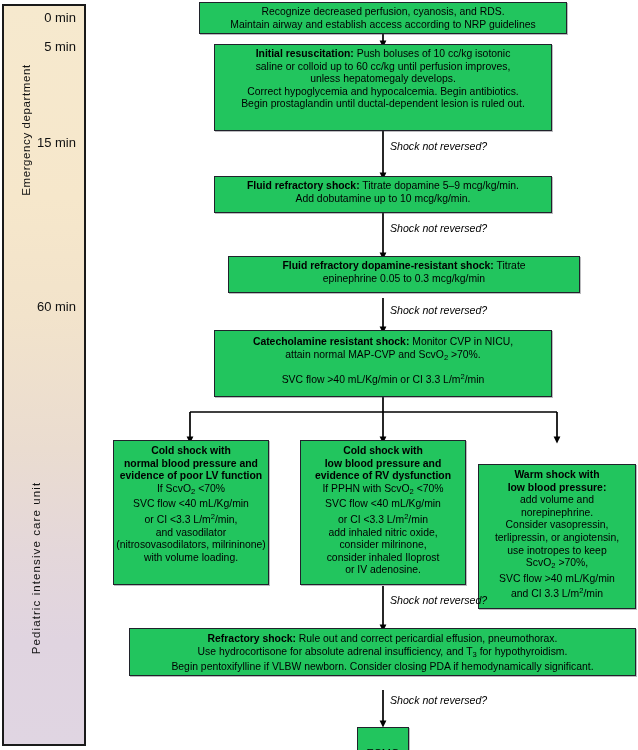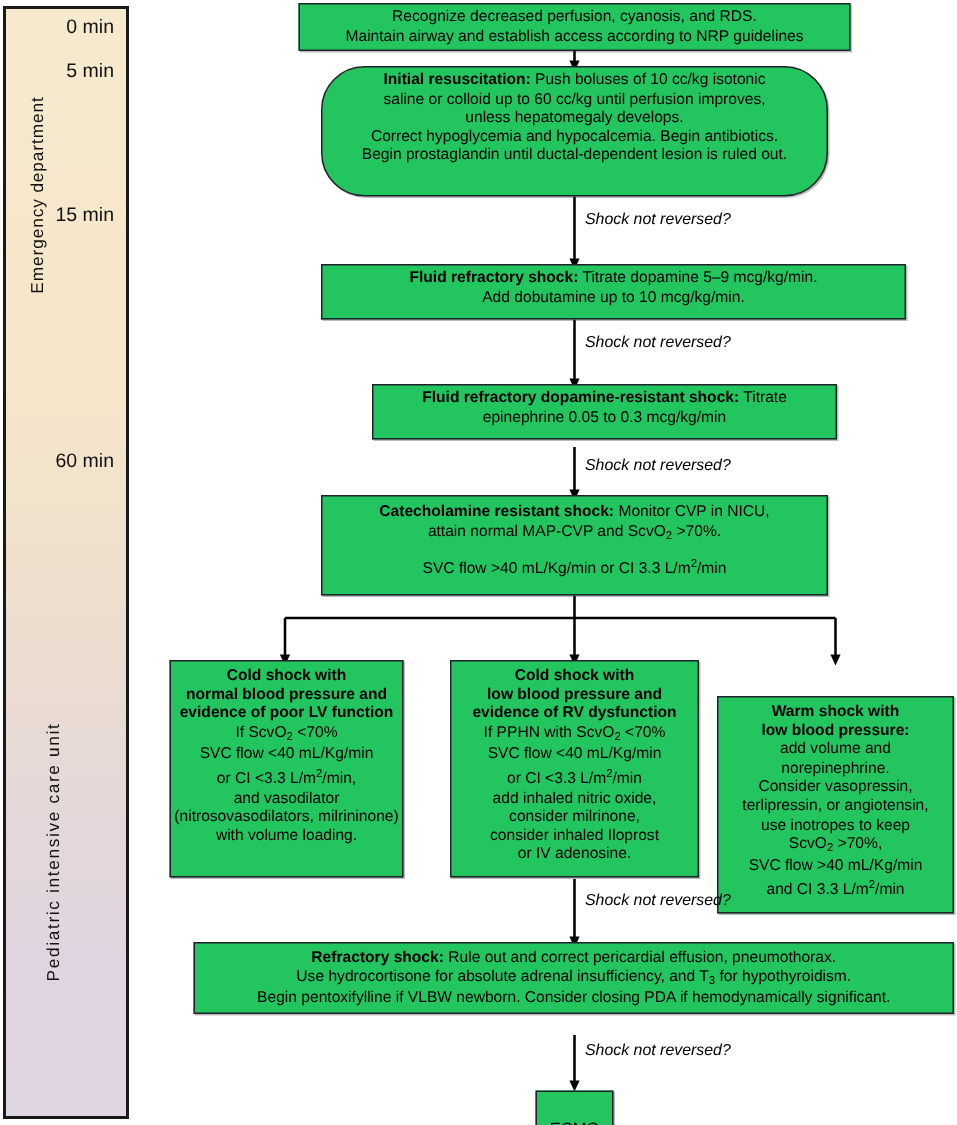--- a/index.html
+++ b/index.html
@@ -125,38 +125,38 @@
 
       <line x1="383" y1="690" x2="383" y2="724" marker-end="url(#ah)"></line>
     </g>
   </svg>
 
   <div class="box" style="left:199px;top:2px;width:368px;height:32px;">
     <span class="ln">Recognize decreased perfusion, cyanosis, and RDS.</span>
     <span class="ln">Maintain airway and establish access according to NRP guidelines</span>
   </div>
 
-  <div class="box" style="left:214px;top:44px;width:338px;height:87px;border-radius:29px;">
+  <div class="box" style="left:214px;top:44px;width:338px;height:87px;">
     <span class="ln"><b>Initial resuscitation:</b> <span>Push boluses of 10 cc/kg isotonic</span></span>
     <span class="ln">saline or colloid up to 60 cc/kg until perfusion improves,</span>
     <span class="ln">unless hepatomegaly develops.</span>
     <span class="ln">Correct hypoglycemia and hypocalcemia. Begin antibiotics.</span>
     <span class="ln">Begin prostaglandin until ductal-dependent lesion is ruled out.</span>
   </div>
 
   <div class="snr" style="left:390px;top:140px;">Shock not reversed?</div>
 
-  <div class="box" style="left:214px;top:176px;width:390px;height:37px;">
+  <div class="box" style="left:214px;top:176px;width:338px;height:37px;">
     <span class="ln"><b>Fluid refractory shock:</b> <span>Titrate dopamine 5–9 mcg/kg/min.</span></span>
     <span class="ln">Add dobutamine up to 10 mcg/kg/min.</span>
   </div>
 
   <div class="snr" style="left:390px;top:222px;">Shock not reversed?</div>
 
-  <div class="box" style="left:228px;top:256px;width:310px;height:37px;margin-left:20px;">
+  <div class="box" style="left:228px;top:256px;width:352px;height:37px;">
     <span class="ln"><b>Fluid refractory dopamine-resistant shock:</b> <span>Titrate</span></span>
     <span class="ln">epinephrine 0.05 to 0.3 mcg/kg/min</span>
   </div>
 
   <div class="snr" style="left:390px;top:304px;">Shock not reversed?</div>
 
   <div class="box" style="left:214px;top:330px;width:338px;height:67px;padding-top:5px;">
     <span class="ln"><b>Catecholamine resistant shock:</b> <span>Monitor CVP in NICU,</span></span>
     <span class="ln">attain normal MAP-CVP and ScvO<sub>2</sub> &gt;70%.</span>
     <span class="sp"></span>

